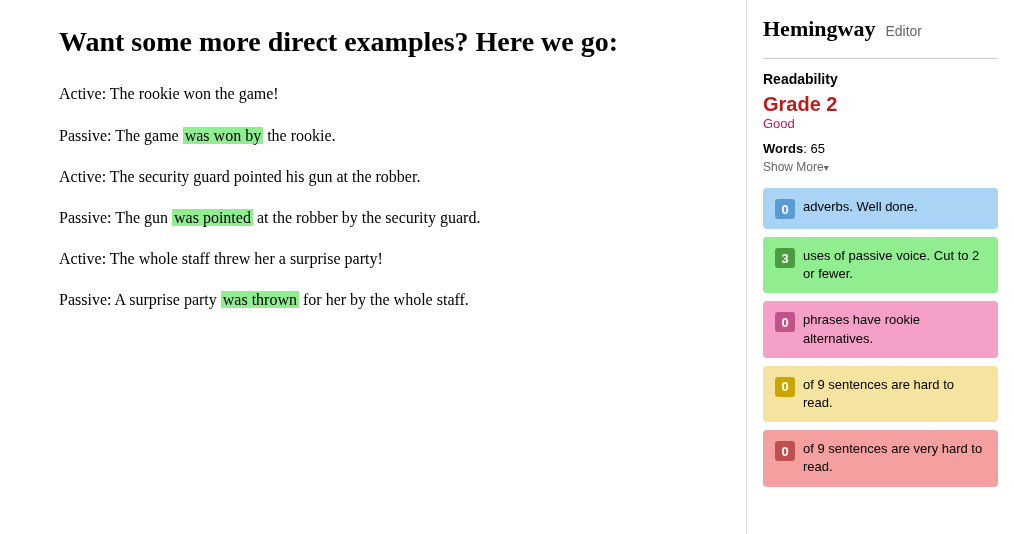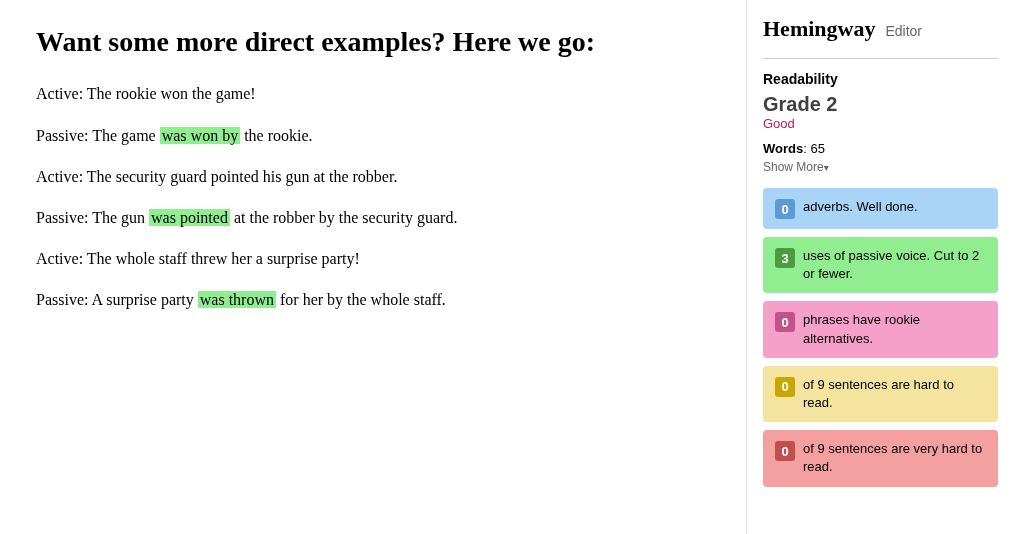--- a/index.html
+++ b/index.html
@@ -8,20 +8,21 @@
       display: flex;
       height: 534px;
       overflow: hidden;
       background: #fff;
     }
     #main-content {
       flex: 1;
       padding: 24px 36px;
       overflow-y: auto;
       line-height: 1.6;
+      margin-left: 23px;
     }
     #sidebar {
       width: 268px;
       border-left: 1px solid #e0e0e0;
       padding: 16px;
       background: #fff;
       overflow-y: auto;
     }
     .heading {
       font-size: 28px;
@@ -64,21 +65,21 @@
     .readability-label {
       font-size: 14px;
       font-weight: bold;
       margin-bottom: 6px;
       font-family: Arial, sans-serif;
       margin-top: 8px;
     }
     .grade {
       font-size: 20px;
       font-weight: bold;
-      color: #404040;
+      color: #b91c1c;
       font-family: Arial, sans-serif;
     }
     .grade-desc {
       font-size: 13px;
       color: #be185d;
       font-family: Arial, sans-serif;
       margin-bottom: 10px;
     }
     .words-line {
       font-size: 13px;

